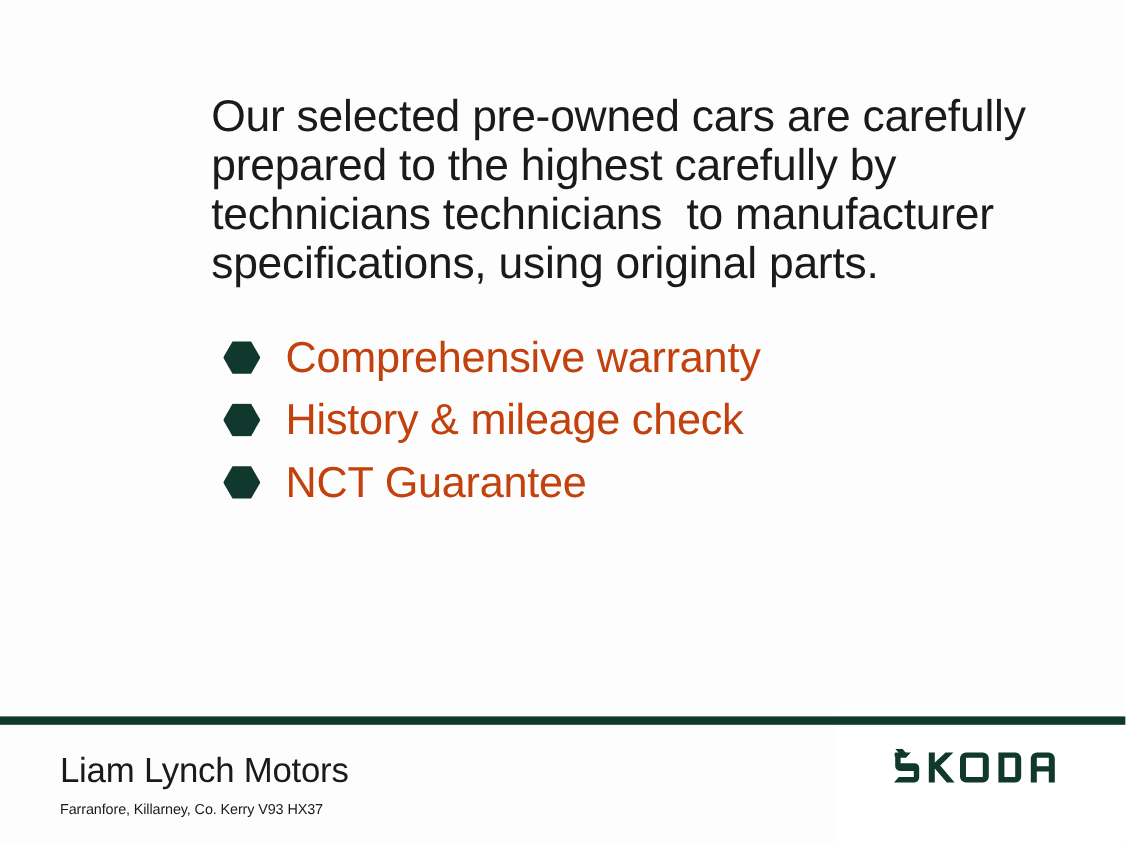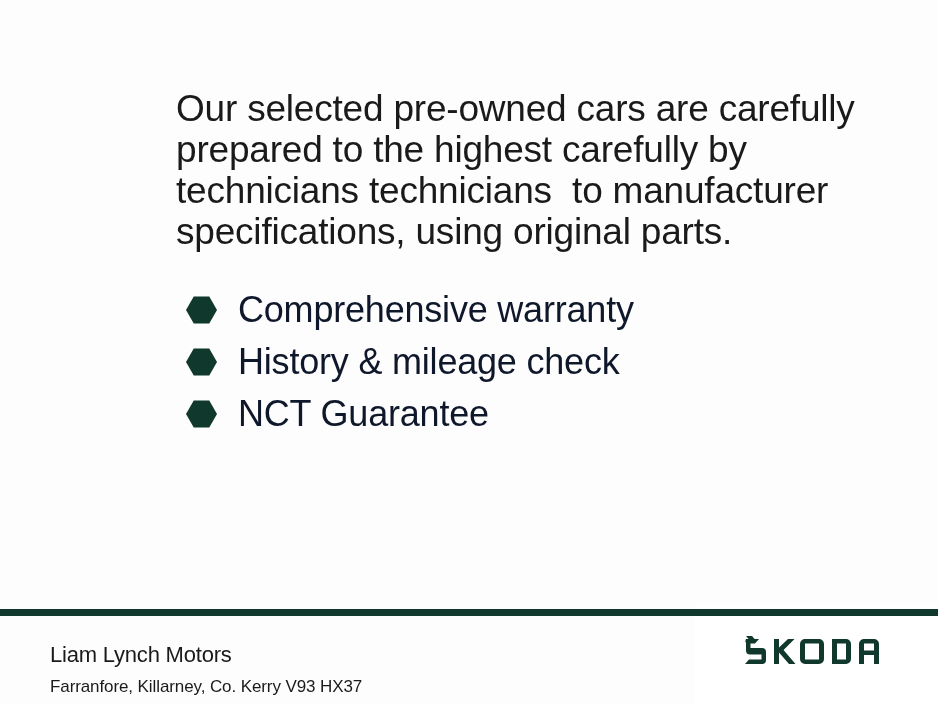--- a/index.html
+++ b/index.html
@@ -13,21 +13,20 @@
     background: #fdfdfd;
     font-family: "Liberation Sans", sans-serif;
     overflow: hidden;
   }
   .slide {
     position: relative;
     width: 938px;
     height: 504px;
     background: #fdfdfd;
     box-sizing: border-box;
-    margin-top: 12px;
   }
 
   
   .headline {
     position: absolute;
     left: 176px;
     top: 76px;
     width: 610px;
     font-size: 37px;
     line-height: 41px;
@@ -71,21 +70,21 @@
     width: 31px;
     height: 28px;
     margin-right: 21px;
     background: #10382d;
     -webkit-clip-path: polygon(25% 2%, 75% 2%, 100% 50%, 75% 98%, 25% 98%, 0% 50%);
     clip-path: polygon(25% 2%, 75% 2%, 100% 50%, 75% 98%, 25% 98%, 0% 50%);
   }
   .bullet-label {
     font-size: 36px;
     line-height: 40px;
-    color: #0f172a;
+    color: #c2410c;
     letter-spacing: -0.2px;
     white-space: nowrap;
   }
 
   
   .logo-panel {
     position: absolute;
     left: 695px;
     top: 592px;
     width: 243px;
@@ -104,31 +103,31 @@
     position: absolute;
     left: 0;
     top: 604px;
     width: 938px;
     height: 100px;
   }
   .dealer-name {
     position: absolute;
     left: 50px;
     top: 24px;
-    font-size: 22px;
+    font-size: 29px;
     line-height: 30px;
     color: #1a1a1a;
     letter-spacing: -0.2px;
     white-space: nowrap;
   }
   .dealer-address {
     position: absolute;
     left: 50px;
     top: 60px;
-    font-size: 17px;
+    font-size: 12px;
     line-height: 21px;
     color: #1a1a1a;
     letter-spacing: -0.1px;
     white-space: nowrap;
   }
   .brand-logo {
     position: absolute;
     left: 744px;
     top: 624px;
     width: 148px;

